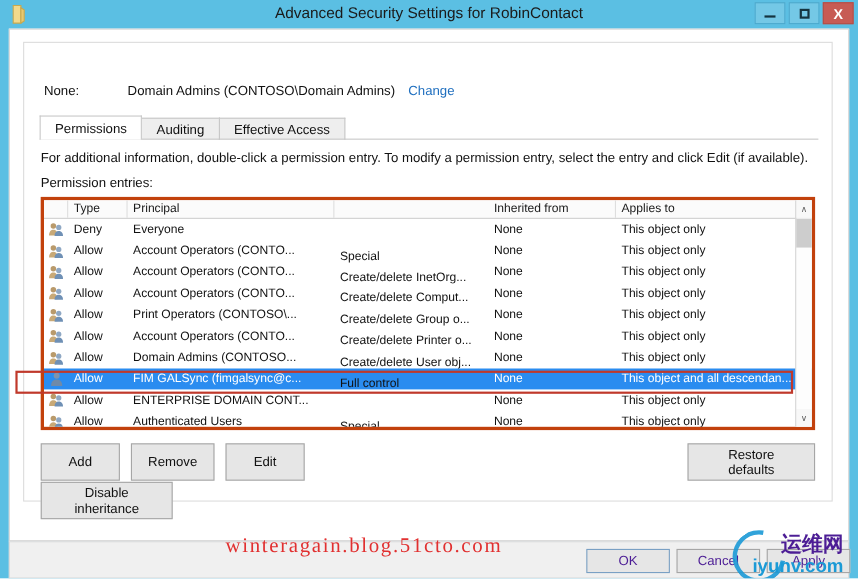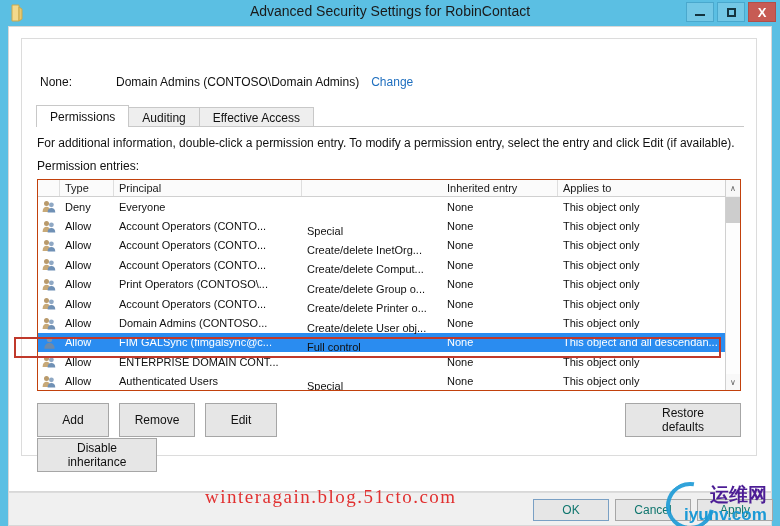--- a/index.html
+++ b/index.html
@@ -162,21 +162,21 @@
     left: 15px; top: 120px;
     font-size: 12px;
     color: #111111;
   }
 
   
   .grid {
     position: absolute;
     left: 15px; top: 140px;
     width: 704px; height: 212px;
-    border: 1px solid #c2410c;
+    border: 3px solid #c2410c;
     background: #ffffff;
     box-sizing: border-box;
     overflow: hidden;
   }
   .grid-header {
     display: flex;
     height: 17px;
     background: #fbfbfb;
     border-bottom: 1px solid #d0d0d0;
     box-sizing: border-box;
@@ -310,21 +310,21 @@
     border: 1px solid #d8d8d8;
     border-top: 1px solid #dcdcdc;
     box-sizing: border-box;
   }
   .fbtn {
     position: absolute;
     height: 22px; width: 76px;
     background: #e6e6e6;
     border: 1px solid #a6a6a6;
     font-size: 12px;
-    color: #0f766e;
+    color: #4c1d95;
     font-family: "Liberation Sans", sans-serif;
     display: flex;
     align-items: center;
     justify-content: center;
     box-sizing: border-box;
     cursor: pointer;
   }
   .fbtn-ok     { left: 524px; top: 6px; border: 1px solid #7aa0c4; }
   .fbtn-cancel { left: 606px; top: 6px; }
   .fbtn-apply  { left: 688px; top: 6px; }
@@ -418,21 +418,21 @@
 
       <div class="info-text">For additional information, double-click a permission entry. To modify a permission entry, select the entry and click Edit (if available).</div>
       <div class="entries-label">Permission entries:</div>
 
       <div class="grid">
         <div class="grid-header">
           <div class="hcell c-icon"></div>
           <div class="hcell c-type">Type</div>
           <div class="hcell c-prin">Principal</div>
           <div class="hcell c-acc">Access</div>
-          <div class="hcell c-inh">Inherited entry</div>
+          <div class="hcell c-inh">Inherited from</div>
           <div class="hcell c-app">Applies to</div>
         </div>
         <div class="grid-rows" id="grid-rows">
             <div class="grow">
               <div class="cell ico-wrap">
                 <svg class="usericon" width="14" height="13" viewBox="0 0 14 13">
                   <circle cx="4.5" cy="3.4" r="2.5" fill="#b99a6b"></circle>
                   <path d="M0.6 12 C0.6 8.4 2.4 6.8 4.5 6.8 C6.6 6.8 8.4 8.4 8.4 12 Z" fill="#c8a977"></path>
                   <circle cx="9.4" cy="4.8" r="2.4" fill="#8fa8c4"></circle>
                   <path d="M5.6 12.6 C5.6 9.3 7.3 7.9 9.4 7.9 C11.5 7.9 13.3 9.3 13.3 12.6 Z" fill="#6f90b5"></path>

